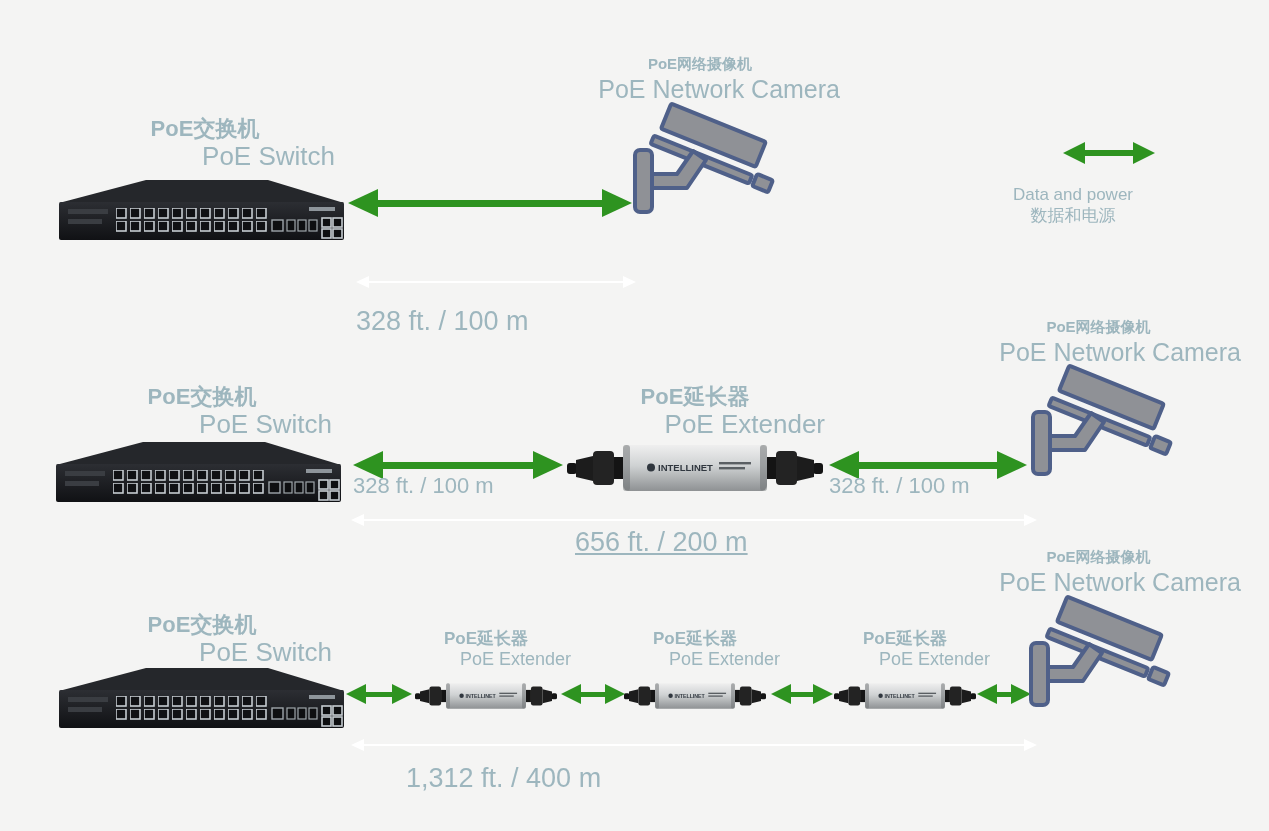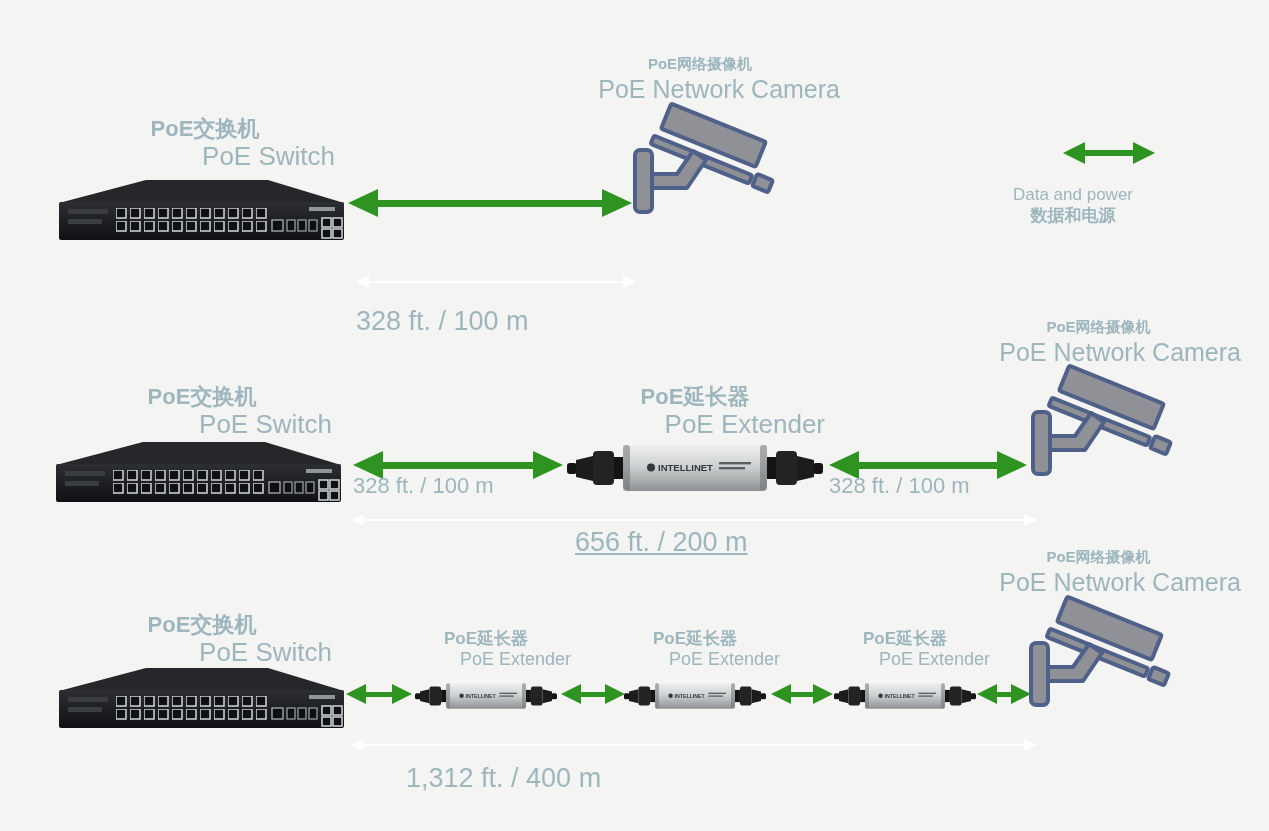--- a/index.html
+++ b/index.html
@@ -17,21 +17,21 @@
   .dlabel.cam .en{font-size:25px;line-height:26px;}
   .dlabel.sm .cn{font-size:17px;line-height:21px;}
   .dlabel.sm .en{font-size:18px;line-height:21px;font-weight:500;}
   
   .dist{position:absolute;color:var(--label_text,#9db6be);font-weight:500;}
   .dist.big{font-size:27px;}
   .dist.mid{font-size:22px;}
   
   .legend-text{position:absolute;text-align:center;color:var(--label_text,#9db6be);}
   .legend-text .len{font-size:17px;line-height:21px;font-weight:500;}
-  .legend-text .lcn{font-size:17px;line-height:22px;font-weight:700;}
+  .legend-text .lcn{font-size:17px;line-height:22px;font-weight:400;}
   
   .arrow{position:absolute;display:flex;align-items:center;}
   .arrow .hd{width:0;height:0;border-top:var(--hh) solid transparent;border-bottom:var(--hh) solid transparent;}
   .arrow .hd.l{border-right:var(--hw) solid var(--ac);}
   .arrow .hd.r{border-left:var(--hw) solid var(--ac);}
   .arrow .bar{flex:1;height:var(--sh);background:var(--ac);}
   .arrow.green{--ac:var(--arrow_green,#2e9320);--hh:14px;--hw:30px;--sh:7px;}
   .arrow.green.small{--hh:10px;--hw:20px;--sh:5px;}
   .arrow.green.legend{--hh:11px;--hw:22px;--sh:6px;}
   .arrow.white{--ac:var(--arrow_white,#fff);--hh:6px;--hw:13px;--sh:2px;}

